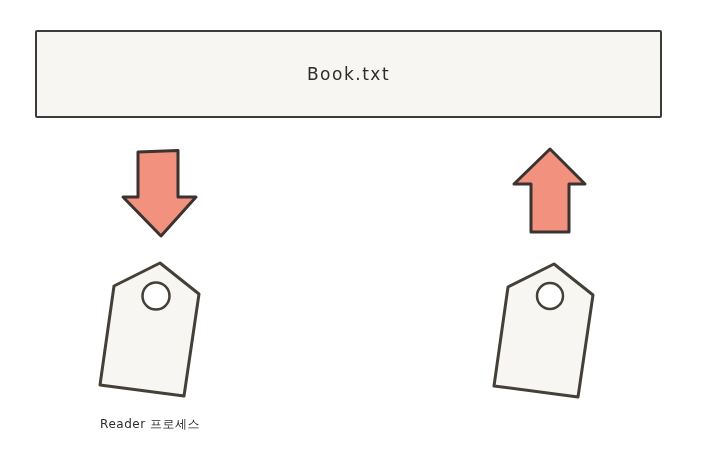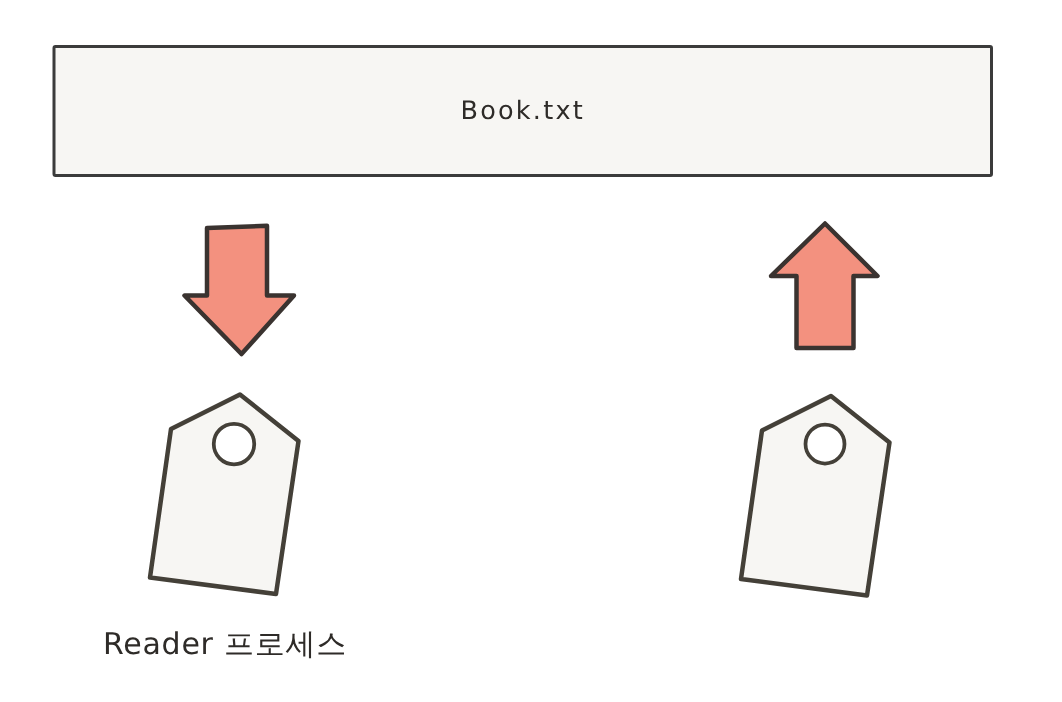--- a/index.html
+++ b/index.html
@@ -57,21 +57,21 @@
     stroke-linejoin:round;
   }
   .tag-hole{
     fill:var(--background);
     stroke:#444038;
     stroke-width:2.5;
   }
   .process-label{
     position:absolute;
     color:var(--text);
-    font-size:20px;
+    font-size:12px;
     letter-spacing:0.5px;
     white-space:nowrap;
     transform:translateX(-50%);
   }
   .label-reader{ left:150px; top:416px; }
   .label-writer{ left:545px; top:417px; }
 </style>
 </head>
 <body>
 

